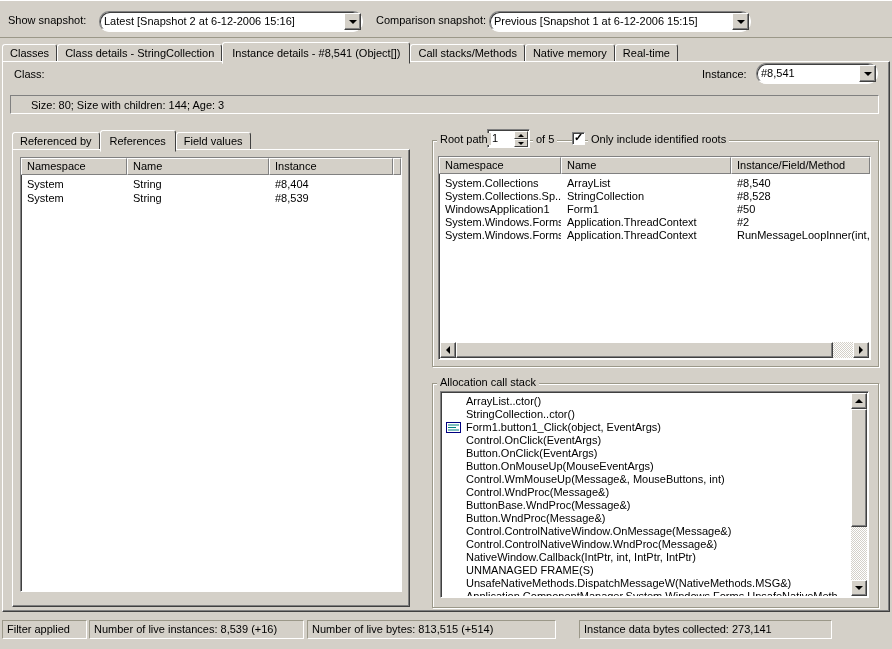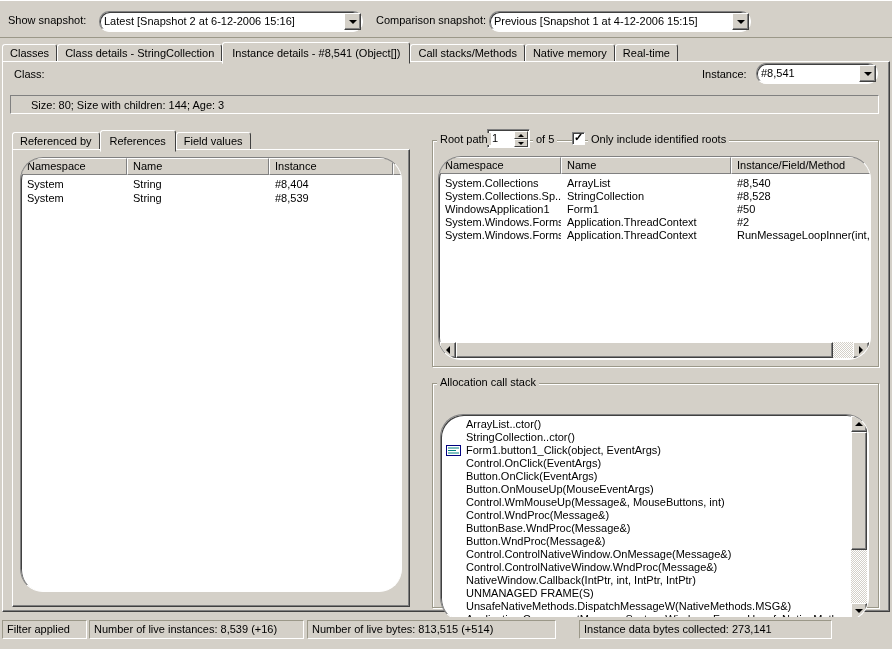--- a/index.html
+++ b/index.html
@@ -39,21 +39,21 @@
     height:18px; line-height:17px; padding:0 7px; background:#d4d0c8; white-space:nowrap;
     border:1px solid; border-color:#fff #404040 transparent #fff;
     border-top-left-radius:3px; border-top-right-radius:3px; cursor:default;
   }
   .tab.active { height:22px; line-height:20px; margin-bottom:-2px; padding:0 9px; position:relative; z-index:4; }
 
   .tabpage { position:absolute; background:#d4d0c8;
     border:1px solid; border-color:#fff #404040 #404040 #fff; box-shadow: inset -1px -1px 0 #808080; }
 
   
-  .lv { position:absolute; overflow:hidden;border-radius:23px; }
+  .lv { position:absolute; overflow:hidden; }
   .lv-head { display:flex; height:17px; position:relative; z-index:2; }
   .hcell { border:1px solid; border-color:#fff #808080 #808080 #fff; background:#d4d0c8;
            padding-left:5px; line-height:14px; overflow:hidden; white-space:nowrap; flex-shrink:0; }
   .hfill { flex:1; }
   .lvrow { display:flex; height:14px; line-height:13px; }
   .lvrow13 { height:13px; line-height:12px; }
   .cell { padding-left:6px; overflow:hidden; white-space:nowrap; flex-shrink:0; }
 
   
   .group { position:absolute; border:1px solid #9b9889; box-shadow: 1px 1px 0 #fff, inset 1px 1px 0 #fff; }
@@ -97,21 +97,21 @@
   <div class="toolbar">
     <span class="lbl" style="left:8px; top:13px">Show snapshot:</span>
     <div class="combo sunken-deep" style="left:99px; top:10px; width:264px">
       <span class="combo-text">Latest [Snapshot 2 at 6-12-2006 15:16]</span>
       <span class="combo-btn raised">
           <span class="tri-down"></span>
         </span>
     </div>
     <span class="lbl" style="left:376px; top:13px">Comparison snapshot:</span>
     <div class="combo sunken-deep" style="left:489px; top:10px; width:262px">
-      <span class="combo-text">Previous [Snapshot 1 at 4-12-2006 15:15]</span>
+      <span class="combo-text">Previous [Snapshot 1 at 6-12-2006 15:15]</span>
       <span class="combo-btn raised">
           <span class="tri-down"></span>
         </span>
     </div>
   </div>
 
   <div class="tabbar" style="left:2px; top:40px; height:22px">
     <div class="tab">Classes</div>
     <div class="tab">Class details - StringCollection</div>
     <div class="tab active">Instance details - #8,541 (Object[])</div>
@@ -215,21 +215,21 @@
       <span class="sb-thumb" style="left:16px; top:0; width:377px; height:16px"></span>
       <span class="sb-btn" style="right:0; top:0">
           <span class="tri-right"></span>
         </span>
     </div>
   </div>
 
   <div class="group" style="left:432px; top:383px; width:447px; height:225px"></div>
   <span class="group-label" style="left:437px; top:376px">Allocation call stack</span>
 
-  <div class="lv sunken-deep" style="left:440px; top:414px; width:429px; height:207px">
+  <div class="lv sunken-deep" style="left:440px; top:391px; width:429px; height:207px">
     <div class="abs" style="left:1px; top:3px; right:18px; bottom:1px; overflow:hidden">
       <div class="csrow">ArrayList..ctor()</div>
       <div class="csrow">StringCollection..ctor()</div>
       <div class="csrow"><span class="cs-icon"><svg width="15" height="11">
               <rect x="0.5" y="0.5" width="14" height="10" fill="#ffffff" stroke="#000080"></rect>
               <line x1="2" y1="3" x2="13" y2="3" stroke="#008080" stroke-width="1"></line>
               <line x1="2" y1="5.5" x2="10" y2="5.5" stroke="#008080" stroke-width="1"></line>
               <line x1="2" y1="8" x2="13" y2="8" stroke="#008080" stroke-width="1"></line>
             </svg></span><span>Form1.button1_Click(object, EventArgs)</span></div>
       <div class="csrow">Control.OnClick(EventArgs)</div>

